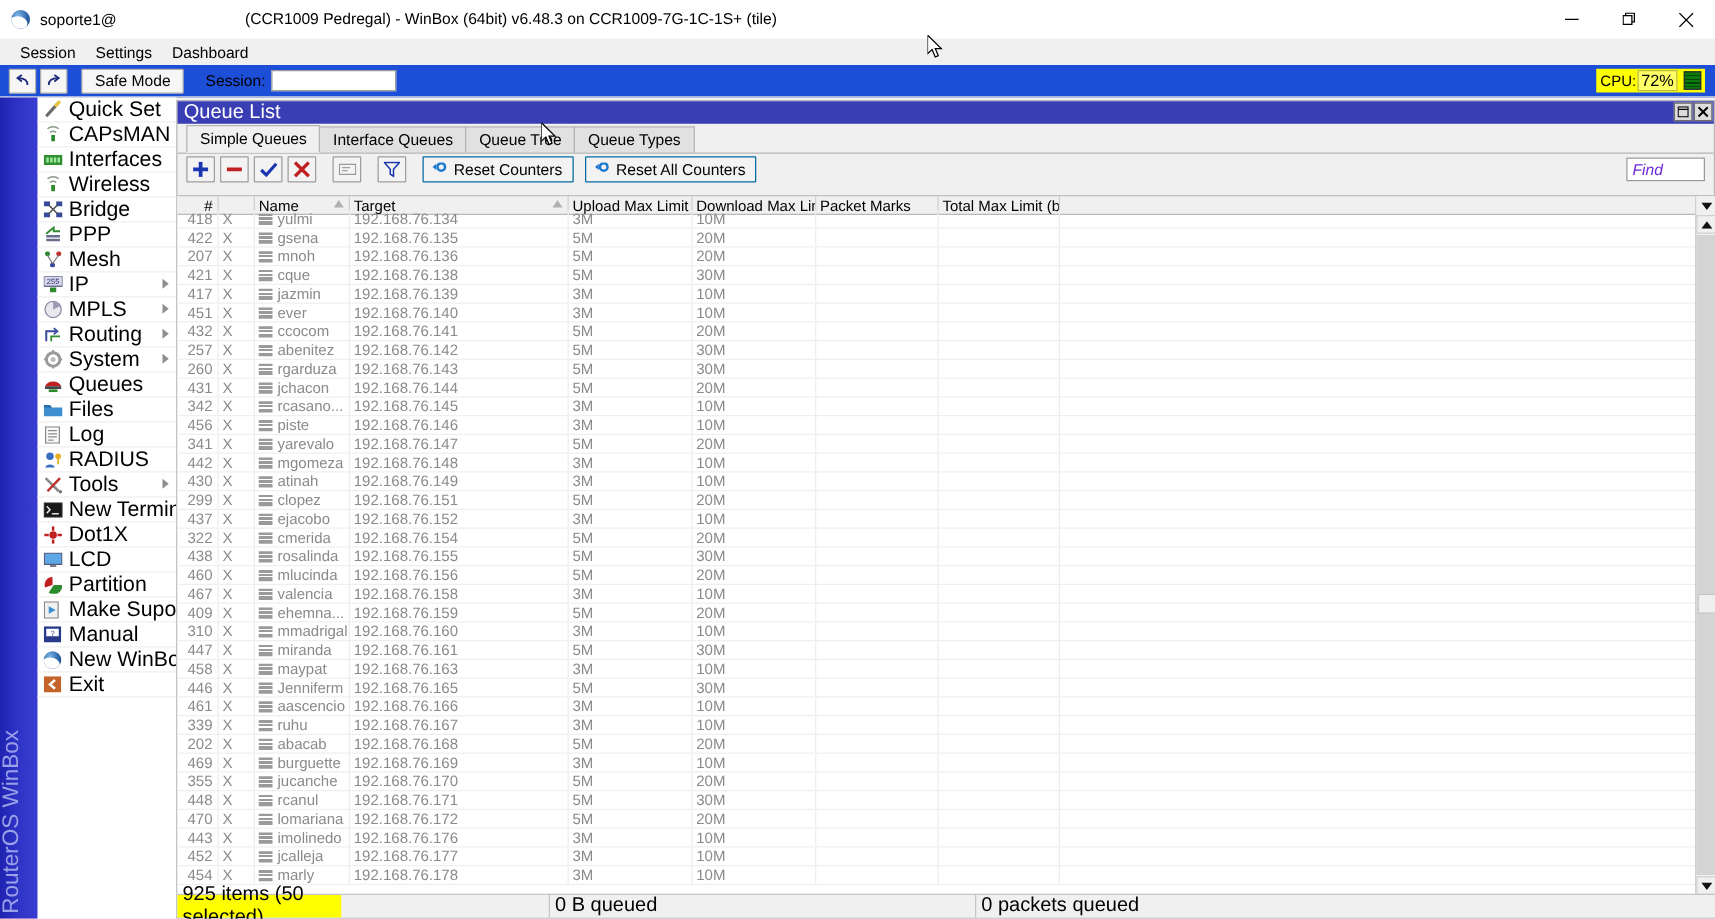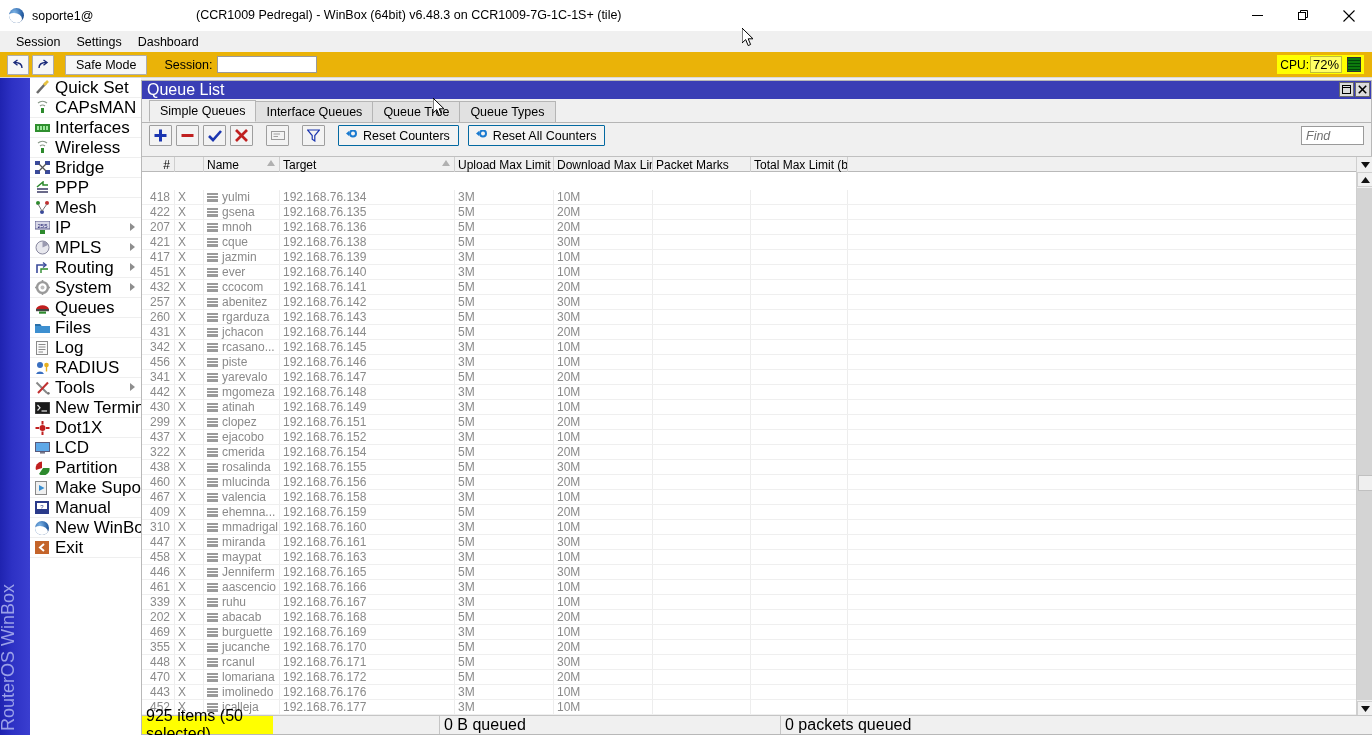--- a/index.html
+++ b/index.html
@@ -49,21 +49,21 @@
   
   .menubar {
     position: absolute; left: 0; top: 31px; width: 1372px; height: 21px;
     background: #f0f0f0; display: flex; align-items: center; padding-left: 8px;
   }
   .menu-item { padding: 2px 8px; font-size: 12.5px; color: #000; }
 
   
   .toolbar {
     position: absolute; left: 0; top: 52px; width: 1372px; height: 26px;
-    background: #eab308; border-bottom: 1px solid #d8d8d8;
+    background: #1d4ed8; border-bottom: 1px solid #d8d8d8;
     display: flex; align-items: center; padding-left: 7px;
   }
   .tool-sq {
     width: 22px; height: 20px; margin-right: 3px;
     background: #f6f6f6; border: 1px solid #adadad; border-radius: 1px;
     display: flex; align-items: center; justify-content: center;
     color: #2a3a8c; font-size: 13px;
   }
   .safe-mode {
     margin-left: 8px; height: 20px; padding: 0 10px;
@@ -173,21 +173,21 @@
   }
   .abtn.gap { margin-left: 9px; }
   .rbtn {
     height: 21px; padding: 0 8px 0 5px; margin-left: 9px;
     background: #f3f3f3; border: 1px solid #0369a1; border-radius: 1px;
     display: flex; align-items: center; font-size: 12.5px; gap: 5px;
   }
   .findbox {
     position: absolute; right: 7px; top: 3px; width: 63px; height: 19px;
     background: #fff; border: 1px solid #9a9a9a;
-    color: #737373; font-size: 12.5px; font-style: italic;
+    color: #6d28d9; font-size: 12.5px; font-style: italic;
     display: flex; align-items: center; padding-left: 4px; margin-left: 15px;
   }
 
   
   .tablewrap {
     position: absolute; left: 0; top: 75px; width: 1231px; height: 560px;
     background: #ffffff;
   }
   .thead {
     position: absolute; left: 0; top: 0; width: 1231px; height: 16px;
@@ -206,21 +206,21 @@
     border-bottom: 6px solid transparent;
     border-bottom-color: #b0b0b0;
   }
   .thead-drop {
     position: absolute; right: 0; top: 0; width: 17px; height: 15px;
     background: #f0f0f0; border-left: 1px solid #cfcfcf;
     display: flex; align-items: center; justify-content: center;
   }
 
   .rows {
-    position: absolute; left: 0; top: 34px; width: 1214px; height: 544px;
+    position: absolute; left: 0; top: 12px; width: 1214px; height: 544px;
     overflow: hidden;
   }
   .row {
     height: 15px; display: flex; border-bottom: 1px solid #efefef;
     color: #8a8a8a; font-size: 12px;
   }
   .cell {
     height: 14px; display: flex; align-items: center;
     padding-left: 3px; overflow: hidden; white-space: nowrap;
     border-right: 1px solid #ededed;

